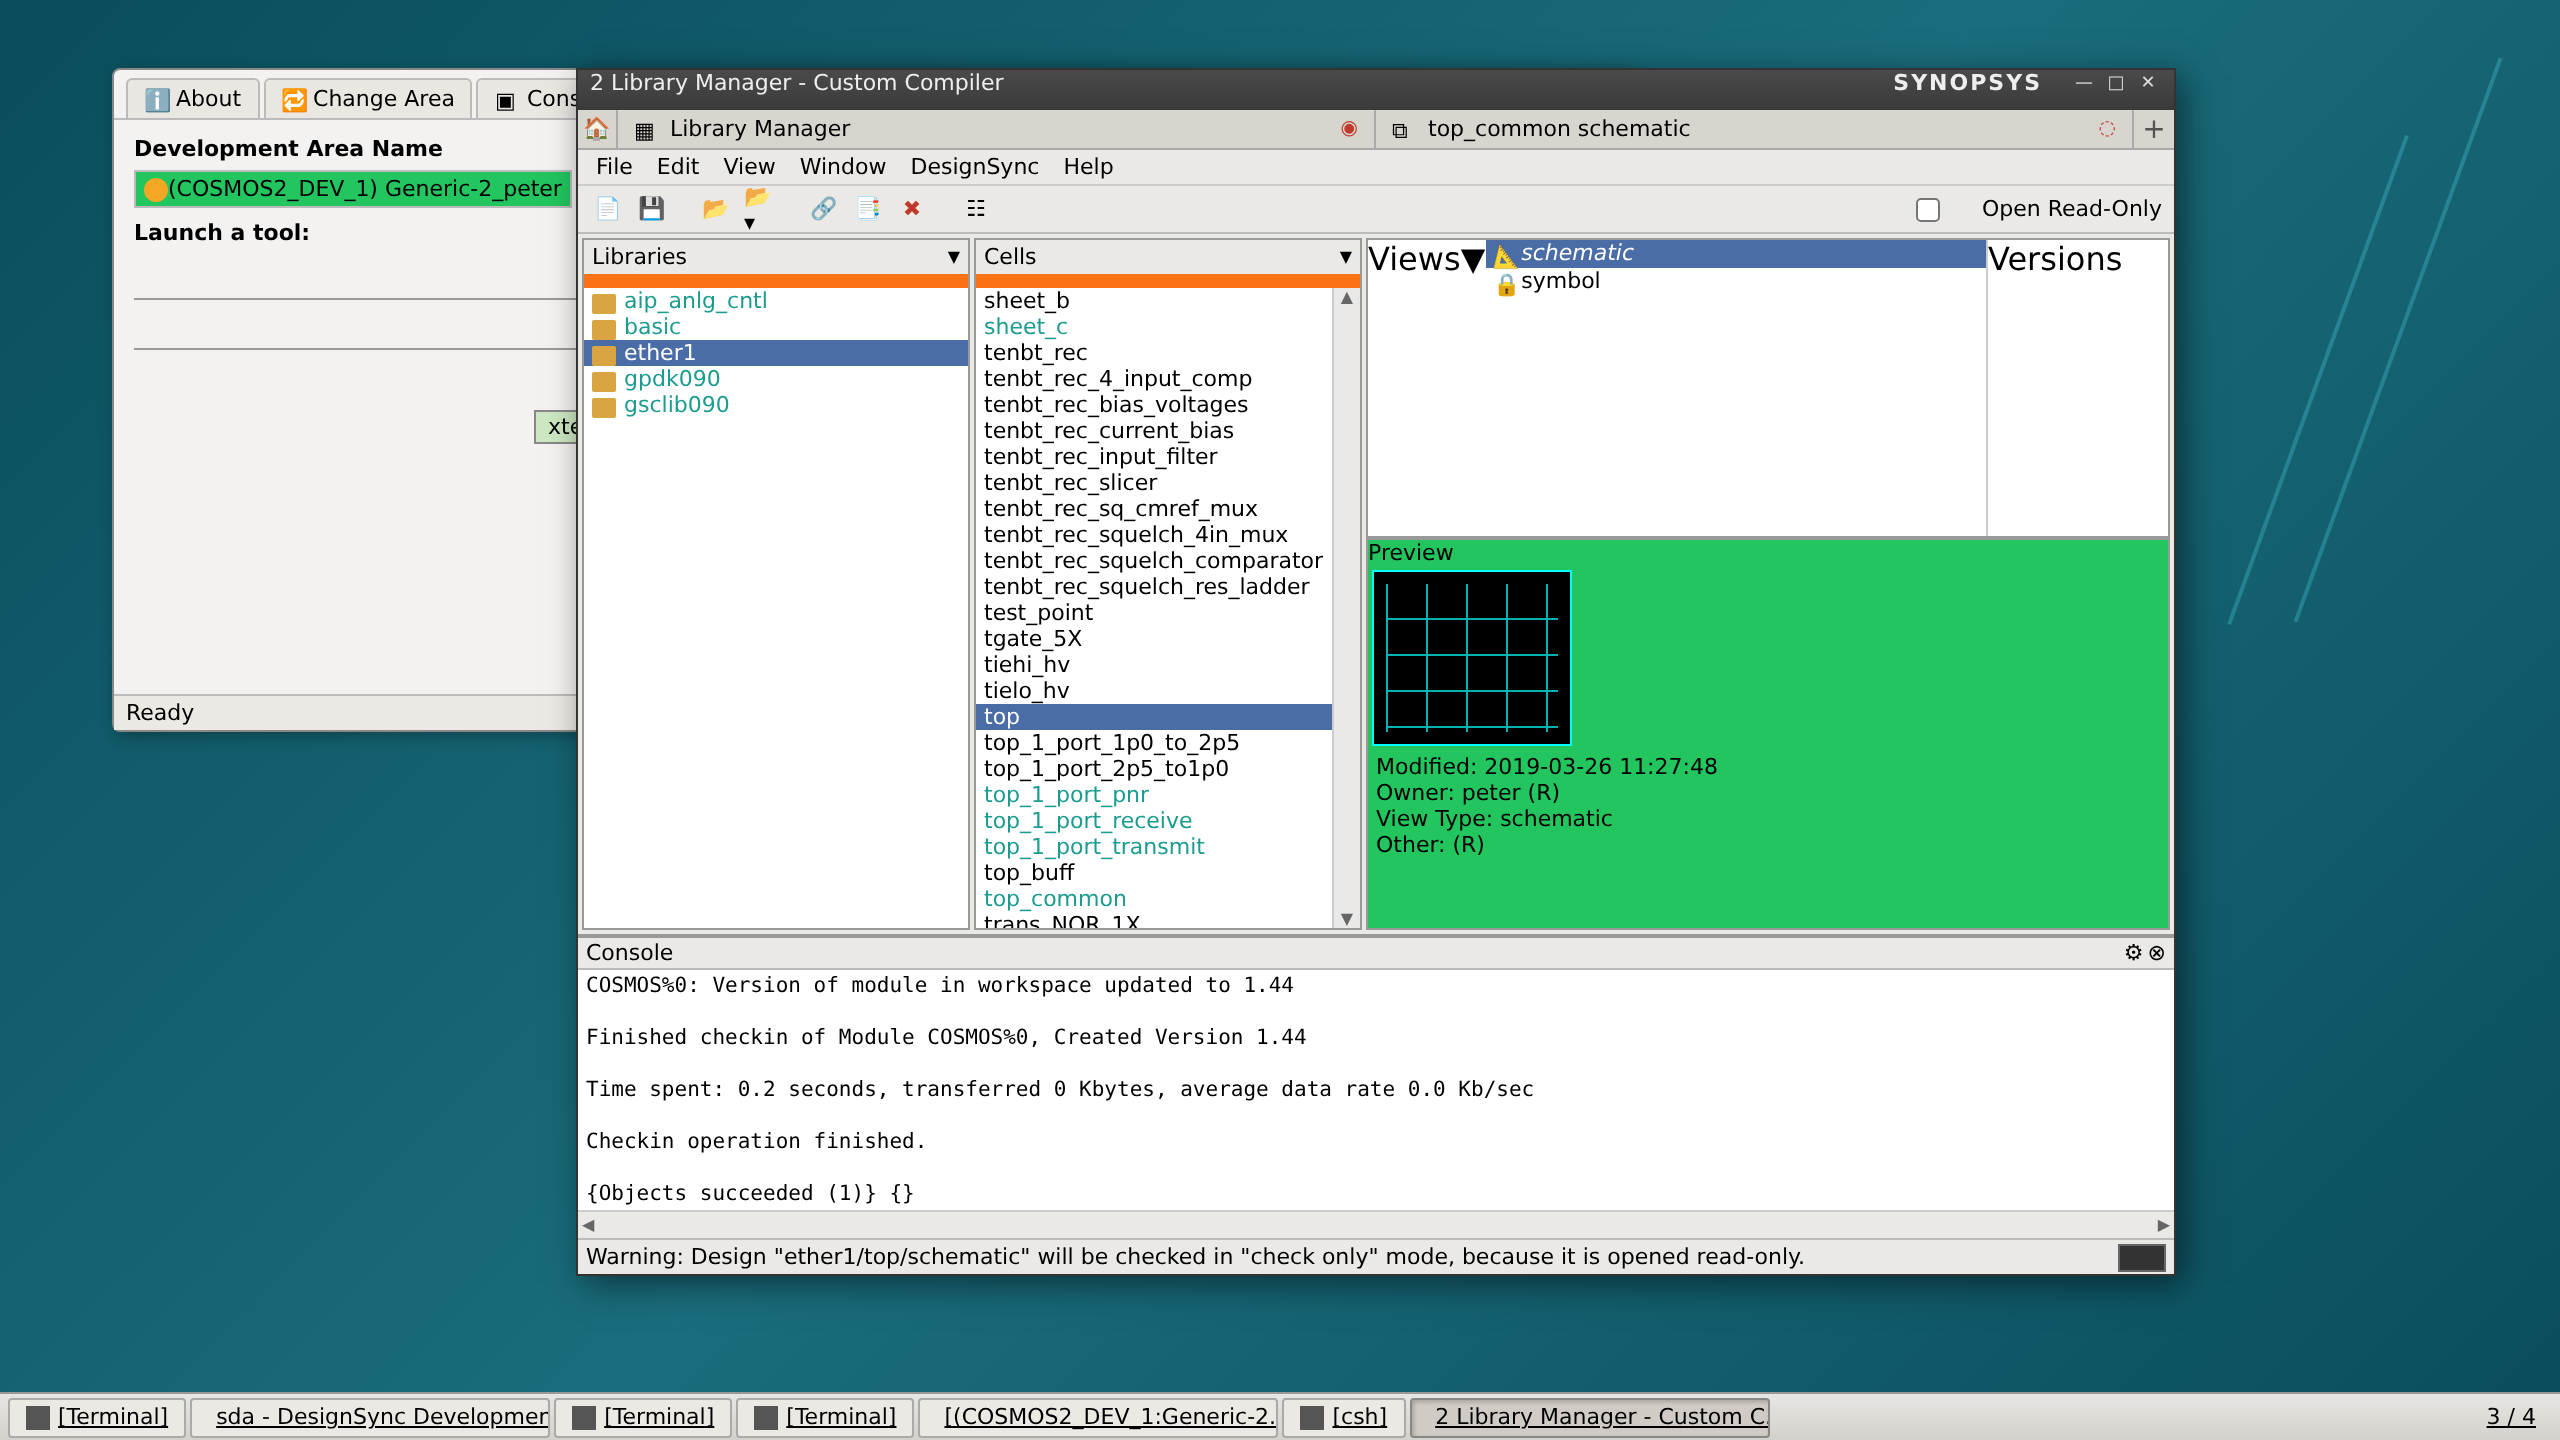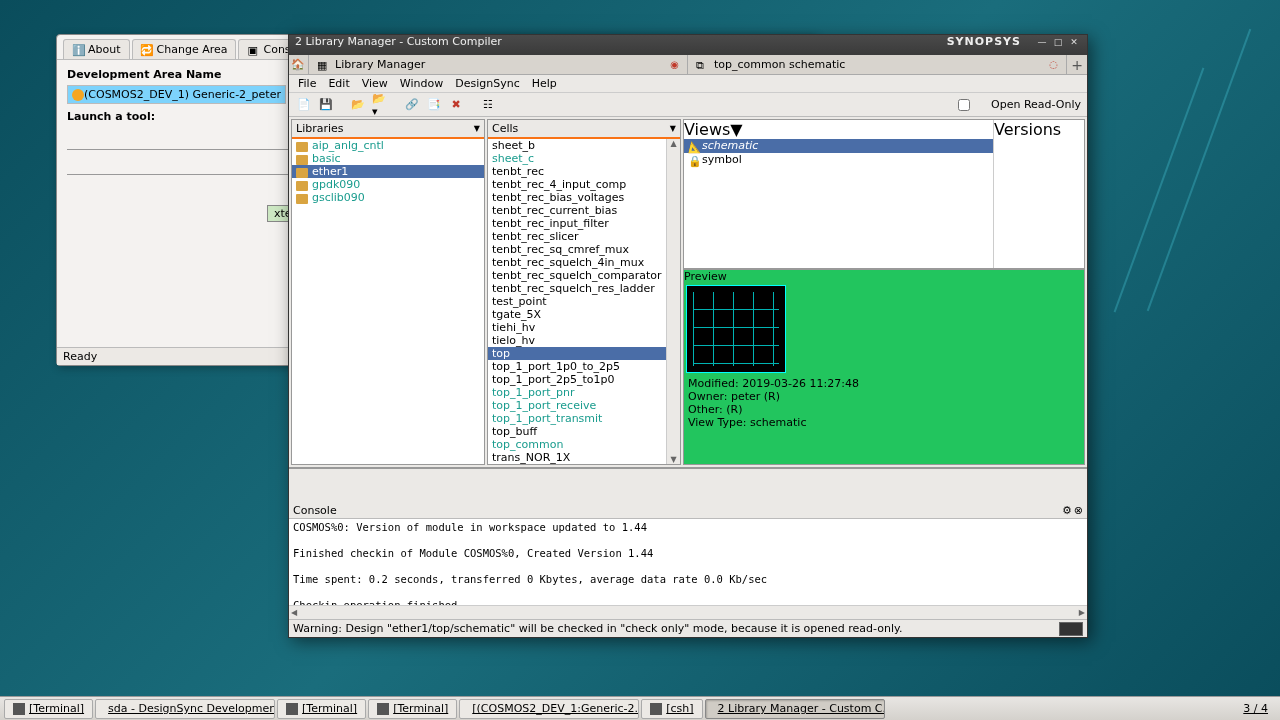--- a/index.html
+++ b/index.html
@@ -9,21 +9,21 @@
 .bg-lines::before { width: 2px; height: 300px; right: 80px; top: 20px; transform: rotate(20deg); }
 .bg-lines::after { width: 2px; height: 260px; right: 120px; top: 60px; transform: rotate(20deg); }
 
 
 .back-window { position: absolute; left: 56px; top: 34px; width: 760px; height: 332px; background: #f4f2f0; border: 1px solid #888; border-radius: 4px; box-shadow: 2px 2px 8px rgba(0,0,0,0.3); }
 .back-tabs { display: flex; gap: 2px; padding: 4px 6px 0 6px; border-bottom: 1px solid #bbb; font-size: 11px; }
 .back-tab { padding: 3px 8px; background: #eae7e3; border: 1px solid #bbb; border-bottom: none; border-radius: 3px 3px 0 0; display: flex; align-items: center; gap: 4px; }
 .back-tab .ico { width: 12px; height: 12px; display: inline-block; }
 .back-body { padding: 6px 10px; font-size: 11px; }
 .back-row { padding: 2px 0; }
-.back-dev { background: #7dd3fc; padding: 2px 4px; border: 1px solid #bbb; display: inline-flex; align-items: center; gap: 0; }
+.back-dev { background: #22c55e; padding: 2px 4px; border: 1px solid #bbb; display: inline-flex; align-items: center; gap: 0; }
 .back-dev .ico { width: 12px; height: 12px; background: #f5a623; border-radius: 50%; display: inline-block; }
 .back-rule { border: none; border-top: 1px solid #999; margin: 24px 0; }
 .back-xterm { margin-top: 30px; }
 .back-xterm-btn { background: #cde8c3; border: 1px solid #888; padding: 1px 6px; font-size: 11px; display: inline-block; margin-left: 200px; }
 .back-status { position: absolute; bottom: 0; left: 0; right: 0; border-top: 1px solid #bbb; padding: 2px 6px; font-size: 11px; background: #ece9e5; }
 
 
 .main-window { position: absolute; left: 288px; top: 34px; width: 800px; height: 604px; background: #ebe9e6; border: 1px solid #333; box-shadow: 4px 4px 16px rgba(0,0,0,0.5); display: flex; flex-direction: column; }
 .titlebar { background: linear-gradient(#4a4a4a, #3a3a3a); color: #eee; height: 20px; display: flex; padding: 0 6px; font-size: 11px; }
 .titlebar .title { flex: 1; }
@@ -45,57 +45,57 @@
 
 .toolbar { background: #ebe9e6; height: 24px; display: flex; align-items: center; padding: 0 6px; gap: 4px; border-bottom: 1px solid #bbb; font-size: 11px; }
 .tbtn { width: 18px; height: 18px; display: inline-flex; align-items: center; justify-content: center; border: 1px solid transparent; }
 .tsep { width: 6px; }
 .toolbar-right { margin-left: auto; display: flex; align-items: center; gap: 21px; }
 .toolbar-right input[type=checkbox] { width: 12px; height: 12px; }
 
 
 .panes { display: flex; flex: 1; min-height: 0; padding: 2px; gap: 2px; }
 .pane { background: #fff; border: 1px solid #999; display: flex; flex-direction: column; font-size: 11px; min-height: 0; }
-.pane .hdr { background: #ebe9e6; border-bottom: 2px solid #f97316; padding: 2px 4px; display: flex; align-items: center; }
+.pane .hdr { background: #ebe9e6; border-bottom: 7px solid #f97316; padding: 2px 4px; display: flex; align-items: center; }
 .pane .hdr .drop { margin-left: auto; font-size: 8px; }
 .pane-left { width: 194px; }
 .pane-mid { width: 194px; }
 .pane-right { flex: 1; display: flex; flex-direction: column; min-height: 0; }
 
 .list { flex: 1; overflow-y: auto; overflow-x: hidden; }
 .li { padding: 0 4px; display: flex; align-items: flex-end; gap: 4px; line-height: 13px; cursor: default; white-space: nowrap; }
 .li.sel { background: #4a6da7; color: #fff; }
 .li .fico { width: 12px; height: 10px; background: #d9a441; display: inline-block; border-radius: 1px; flex-shrink: 0; }
 .li.teal { color: #1a9c8e; }
 .li.teal .fico { background: #d9a441; }
 
 
 .right-top { flex: 0 0 150px; display: flex; background: #fff; border: 1px solid #999; }
-.views-col { flex: 1; border-right: 1px solid #ccc; display: flex; flex-direction: column; }
+.views-col { flex: 1; border-right: 1px solid #ccc; display: flex; }
 .vers-col { width: 90px; display: flex; flex-direction: column; }
 .views-col .list, .vers-col .list { font-size: 11px; }
 .vli { padding: 0 4px; display: flex; align-items: center; gap: 4px; line-height: 14px; }
 .vli.sel { background: #4a6da7; color: #fff; font-style: italic; }
 .vli .vico { width: 10px; height: 10px; display: inline-block; }
 
 .preview { flex: 1; background: #22c55e; border: 1px solid #999; margin-top: 0; display: flex; flex-direction: column; font-size: 11px; }
 .preview .pimg { width: 100px; height: 88px; background: #000; margin: 2px; border: 1px solid #0ff; position: relative; }
 .preview .pimg::after { content: ""; position: absolute; inset: 6px; background:
   linear-gradient(90deg, #0ff 1px, transparent 1px) 0 0/20px 100%,
   linear-gradient(0deg, #0ff 1px, transparent 1px) 0 0/100% 18px,
   #000; opacity: 0.7; }
 .preview .pinfo { padding: 2px 4px; line-height: 13px; }
 
 
 .sb { width: 14px; background: #ebe9e6; border-left: 1px solid #ccc; display: flex; flex-direction: column; align-items: center; justify-content: space-between; font-size: 8px; color: #666; }
 .with-sb { display: flex; flex: 1; min-height: 0; }
 
 
 .console-wrap { height: 152px; border-top: 2px solid #999; display: flex; flex-direction: column; font-size: 11px; }
-.console-hdr { background: #ebe9e6; padding: 1px 4px; display: flex; align-items: flex-start; border-bottom: 1px solid #bbb; margin-top: 34px; }
+.console-hdr { background: #ebe9e6; padding: 1px 4px; display: flex; align-items: flex-start; border-bottom: 1px solid #bbb; }
 .console-hdr .cicons { margin-left: auto; display: flex; gap: 2px; }
 .console-body { flex: 1; background: #fff; font-family: "DejaVu Sans Mono", monospace; font-size: 10.5px; padding: 2px 4px; overflow: hidden; white-space: pre; line-height: 13px; }
 .console-scroll { height: 14px; background: #ebe9e6; border-top: 1px solid #ccc; display: flex; align-items: center; justify-content: space-between; padding: 0 2px; font-size: 8px; color: #666; }
 
 .statusbar { height: 18px; background: #ebe9e6; border-top: 1px solid #bbb; padding: 1px 4px; font-size: 11px; display: flex; align-items: center; }
 .statusbar .termico { margin-left: auto; width: 24px; height: 14px; background: #333; border: 1px solid #666; }
 
 
 .taskbar { position: absolute; left: 0; right: 0; bottom: 0; height: 24px; background: linear-gradient(#e8e6e3, #d4d1cc); border-top: 1px solid #999; display: flex; align-items: center; font-size: 11px; padding: 0 4px; gap: 2px; text-decoration: underline; }
 .task { height: 20px; padding: 0 8px; border: 1px solid #aaa; background: #ece9e5; display: flex; align-items: center; gap: 4px; border-radius: 2px; max-width: 180px; overflow: hidden; white-space: nowrap; }
@@ -280,22 +280,22 @@
         <div class="vers-col">
           <div class="hdr"><span>Versions</span></div>
         </div>
       </div>
       <div class="preview">
         <div class="hdr"><span>Preview</span></div>
         <div class="pimg"></div>
         <div class="pinfo">
           <div>Modified: 2019-03-26 11:27:48</div>
           <div>Owner: peter (R)</div>
+          <div>View Type: schematic</div>
           <div>Other: (R)</div>
-          <div>View Type: schematic</div>
         </div>
       </div>
     </div>
   </div>
 
   <div class="console-wrap">
     <div class="console-hdr">
       <span>Console</span>
       <span class="cicons">
         <span>⚙</span>

